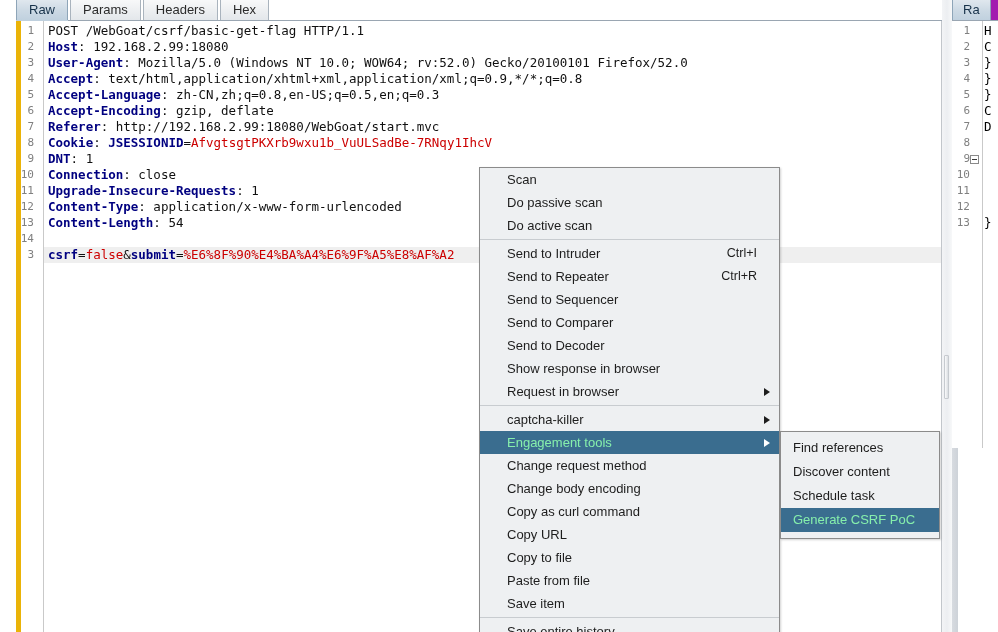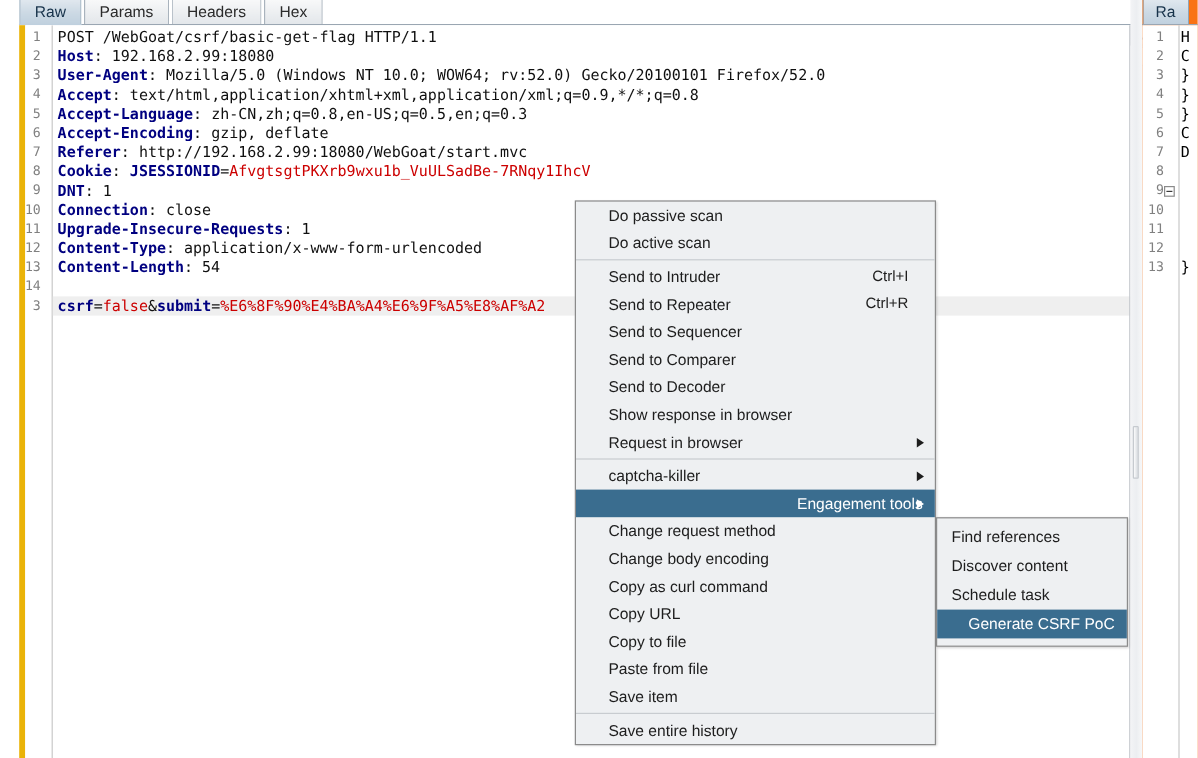--- a/index.html
+++ b/index.html
@@ -90,21 +90,21 @@
     position:absolute;left:942px;top:0;width:10px;height:632px;
     background:linear-gradient(to right,#f3f4f6,#eceef1,#f7f8f9);
   }
   .divider .grip{
     position:absolute;left:2px;top:355px;width:5px;height:44px;
     background:linear-gradient(to right,#fbfbfc,#d9dde1);
     border:1px solid #c6cacf;box-sizing:border-box;border-radius:1px;
   }
 
   
-  .right-pane{position:absolute;left:952px;top:0;width:46px;height:632px;background:#f97316;}
+  .right-pane{position:absolute;left:952px;top:0;width:46px;height:448px;background:#a21caf;}
   .right-tabstrip{position:absolute;left:0;top:-6px;height:27px;}
   .right-tab{
     height:27px;box-sizing:border-box;padding:3px 10px 0 10px;
     border:1px solid #8ea5b8;border-bottom:none;border-radius:4px 4px 0 0;
     background:linear-gradient(to bottom,#e9eef3 0%,#ccd9e4 60%,#bfd0de 100%);
     color:#17324a;font-size:13px;line-height:24px;
   }
   .right-underline{position:absolute;left:0;top:20px;width:46px;height:1px;background:#9aa6b2;}
   .right-editor{position:absolute;left:0;top:21px;width:46px;bottom:0;background:#fff;}
   .right-gutter{position:absolute;left:0;top:0;width:30px;bottom:0;border-right:1px solid #c9c9c9;}
@@ -138,21 +138,21 @@
     padding:0 10px 0 27px;white-space:nowrap;
     display:flex;align-items:center;
   }
   .mi .lbl{flex:0 0 auto;}
   .mi .accel{position:absolute;right:22px;color:#1d1d1d;font-size:12.5px;}
   .mi .sub-arrow{
     position:absolute;right:9px;top:8px;width:0;height:0;
     border-top:4.5px solid transparent;border-bottom:4.5px solid transparent;
     border-left:6px solid #1d1d1d;
   }
-  .mi.selected{background:#3a6d8f;color:#ffffff;justify-content:flex-end;}
+  .mi.selected{background:#3a6d8f;color:#86efac;}
   .mi.selected .sub-arrow{border-left-color:#ffffff;}
   .msep{height:1px;background:#c8ccd0;margin:2px 0;}
 
   .submenu{
     position:absolute;left:780px;top:431px;width:160px;
     background:#eef0f2;border:1px solid #8b8b8b;box-sizing:border-box;
     font-size:13px;color:#1d1d1d;
     box-shadow:1px 1px 2px rgba(0,0,0,.18);
     padding:4px 0 6px 0;
   }
@@ -264,20 +264,23 @@
           <div class="rln" style="top: 146px;">10</div>
           <div class="rln" style="top: 162px;">11</div>
           <div class="rln" style="top: 178px;">12</div>
           <div class="rln" style="top: 194px;">13</div>
         </div>
       </div>
   </div>
 
   <div class="ctxmenu" id="ctxmenu">
       <div class="mi">
+        <span class="lbl">Scan</span>
+      </div>
+      <div class="mi">
         <span class="lbl">Do passive scan</span>
       </div>
       <div class="mi">
         <span class="lbl">Do active scan</span>
       </div>
       <div class="msep"></div>
       <div class="mi">
         <span class="lbl">Send to Intruder</span>
         <span class="accel">Ctrl+I</span>
       </div>

